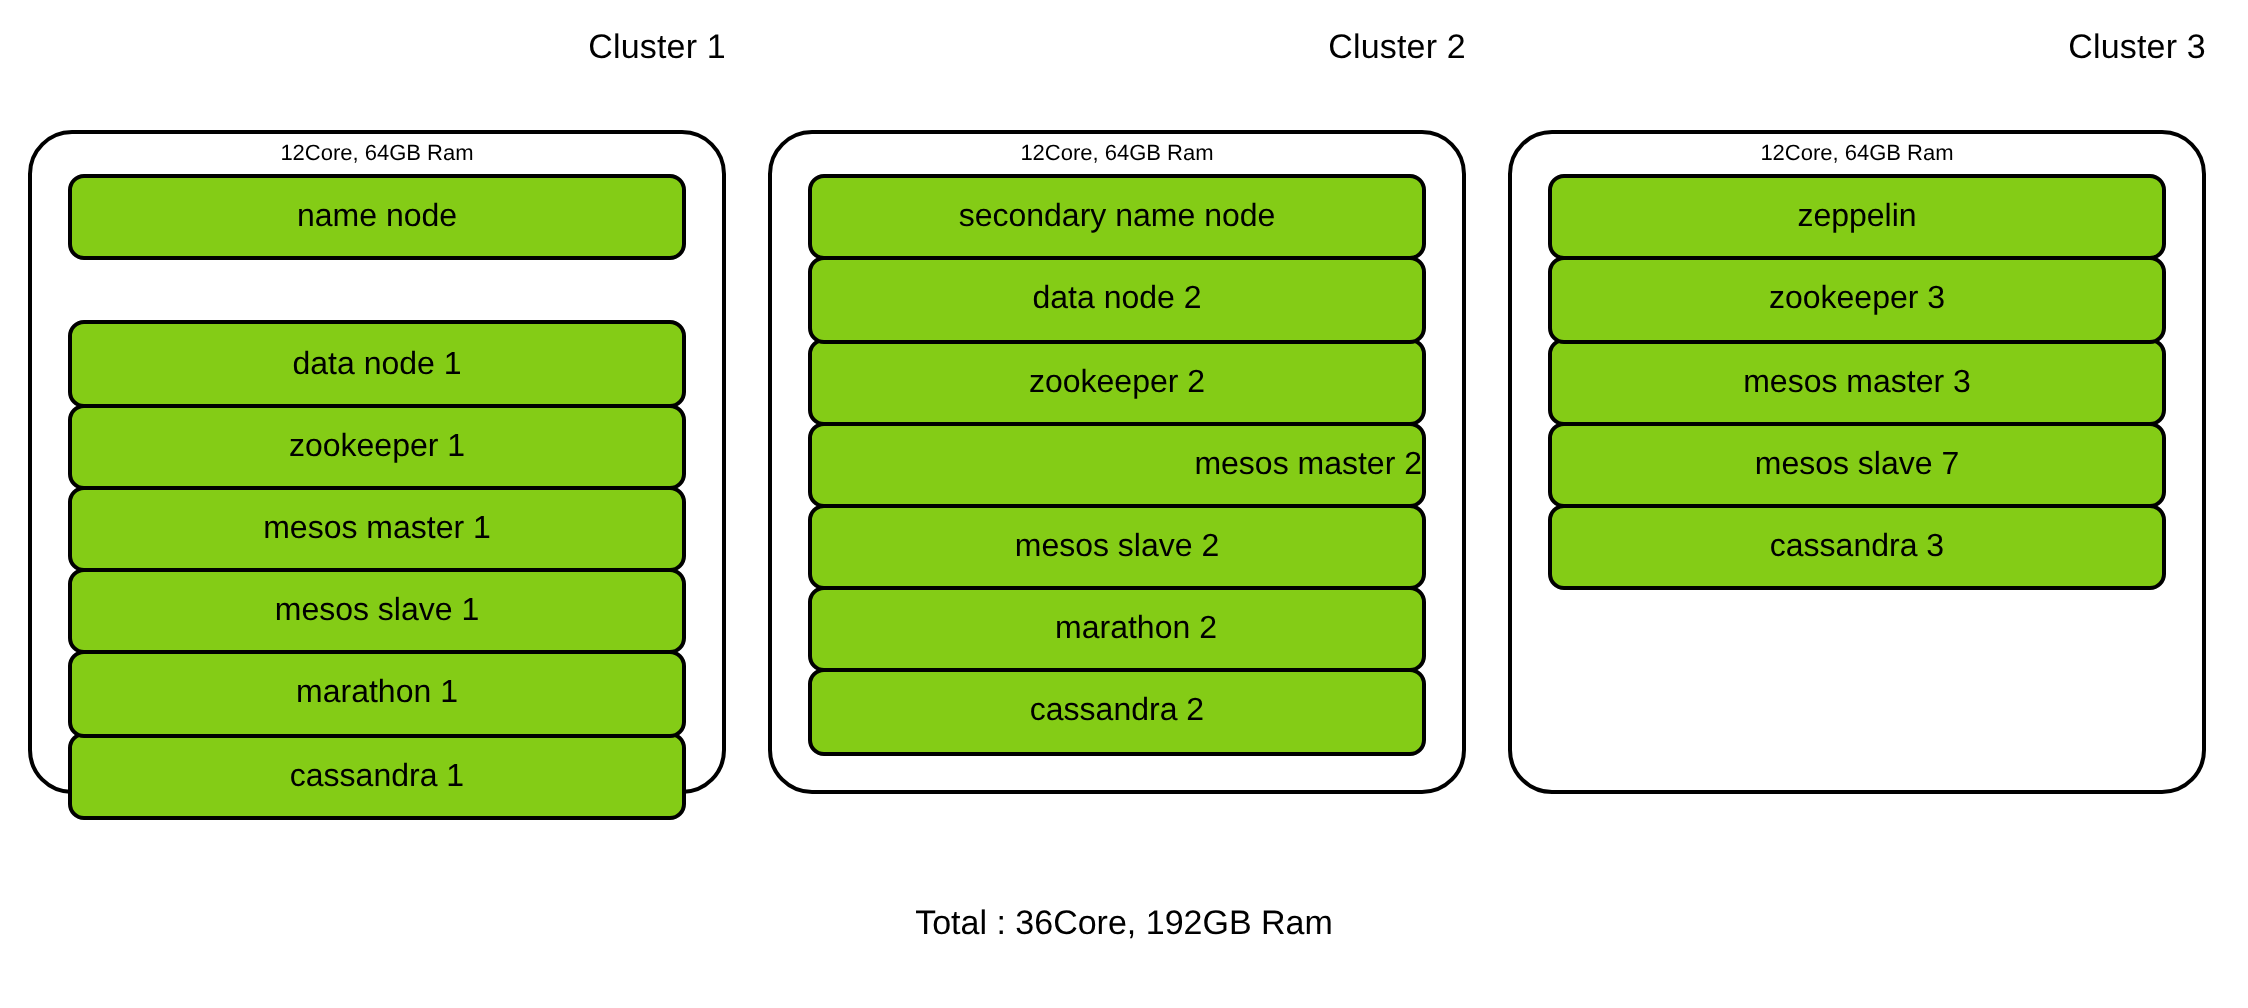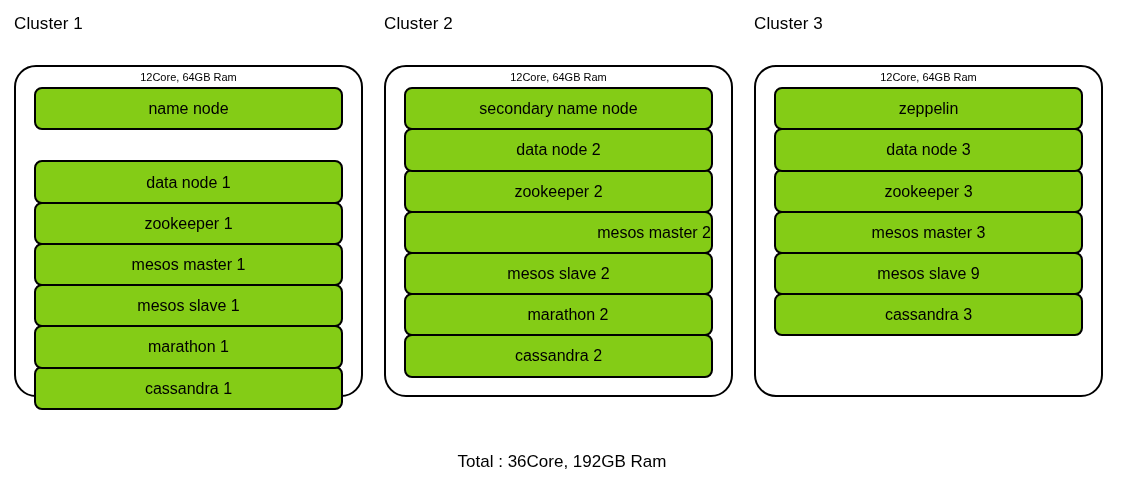--- a/index.html
+++ b/index.html
@@ -28,21 +28,21 @@
   .cluster {
     position: absolute;
     top: 0;
   }
 
   .cluster-title {
     position: absolute;
     top: 14px;
     left: 0;
     width: 100%;
-    text-align: left;
+    text-align: right;
     font-size: 17px;
     line-height: 20px;
     letter-spacing: 0.1px;
     white-space: nowrap;
   }
 
   .cluster-box {
     position: absolute;
     top: 65px;
     left: 0;
@@ -168,31 +168,28 @@
         </div>
       </div>
       <div class="cluster" style="left: 754px; width: 349px;">
         <div class="cluster-title">Cluster 3</div>
         <div class="cluster-box" style="width: 349px;">
           <div class="cluster-spec">12Core, 64GB Ram</div>
           <div class="node-stack">
             <div class="node-box" style="z-index: 100;">
               <span class="node-label">zeppelin</span>
             </div>
-            <div class="node-box" style="z-index: 99;">
-              <span class="node-label">data node 3</span>
-            </div>
             <div class="node-box" style="z-index: 98;">
               <span class="node-label">zookeeper 3</span>
             </div>
             <div class="node-box" style="z-index: 97;">
               <span class="node-label">mesos master 3</span>
             </div>
             <div class="node-box" style="z-index: 96;">
-              <span class="node-label">mesos slave 9</span>
+              <span class="node-label">mesos slave 7</span>
             </div>
             <div class="node-box" style="z-index: 95;">
               <span class="node-label">cassandra 3</span>
             </div>
           </div>
         </div>
       </div>
     </div>
   <div class="total-line">Total : 36Core, 192GB Ram</div>
 </div>

